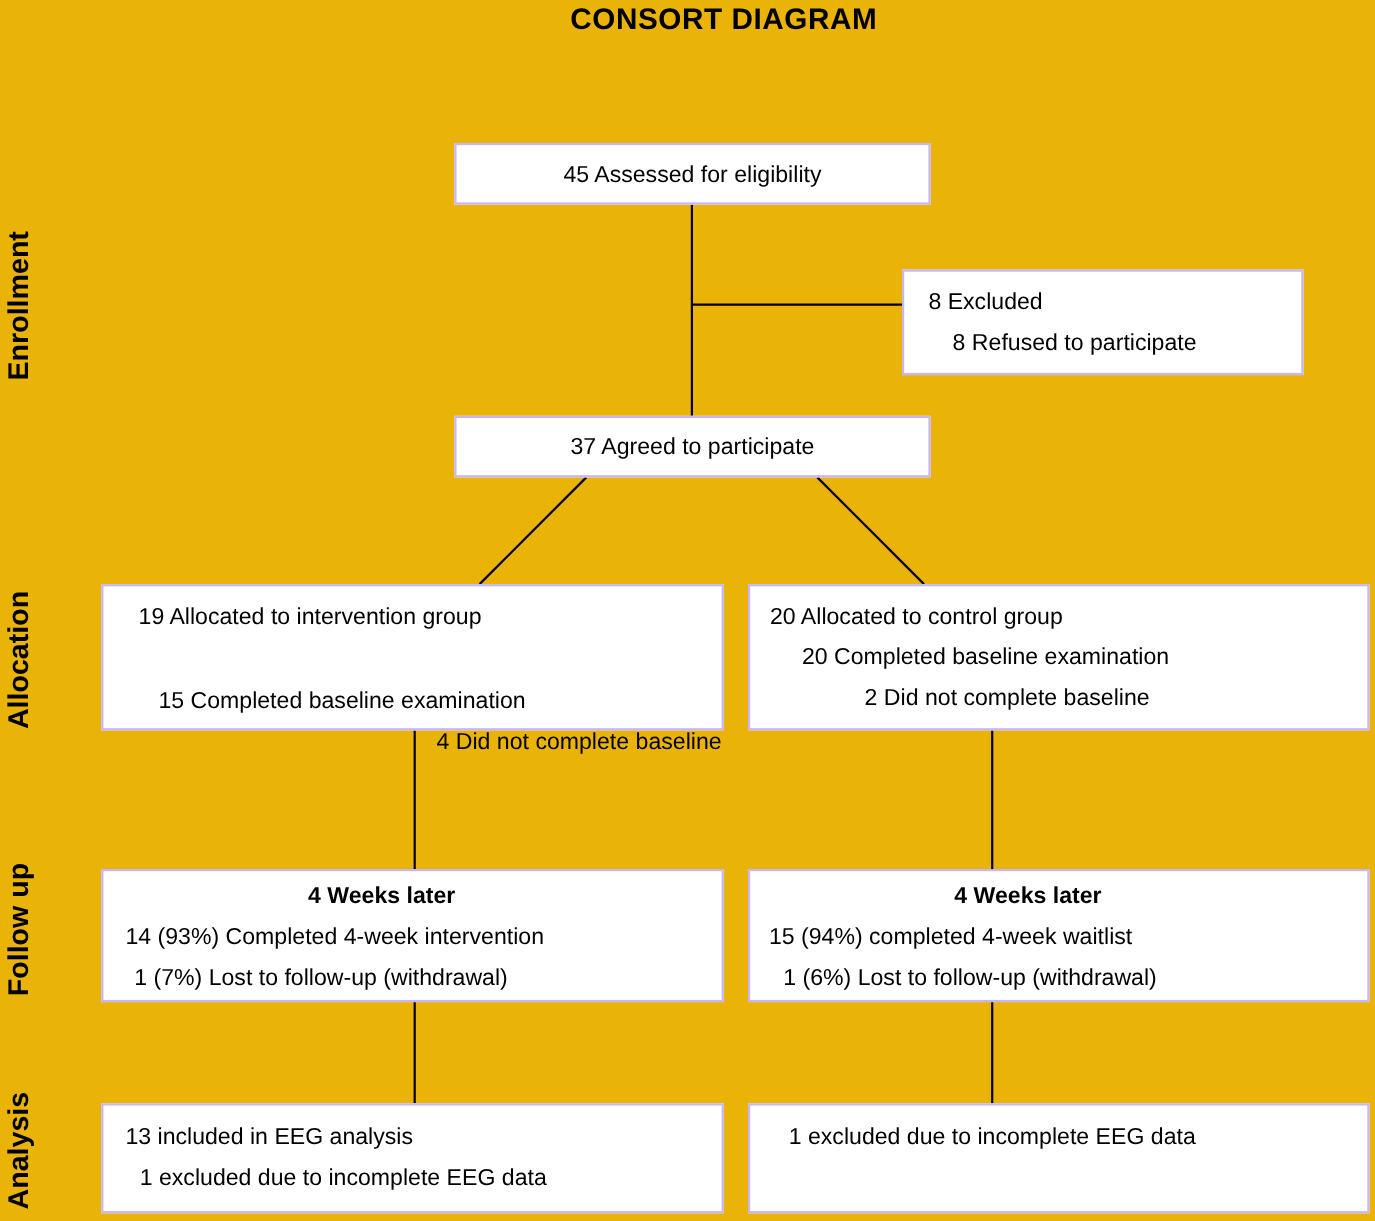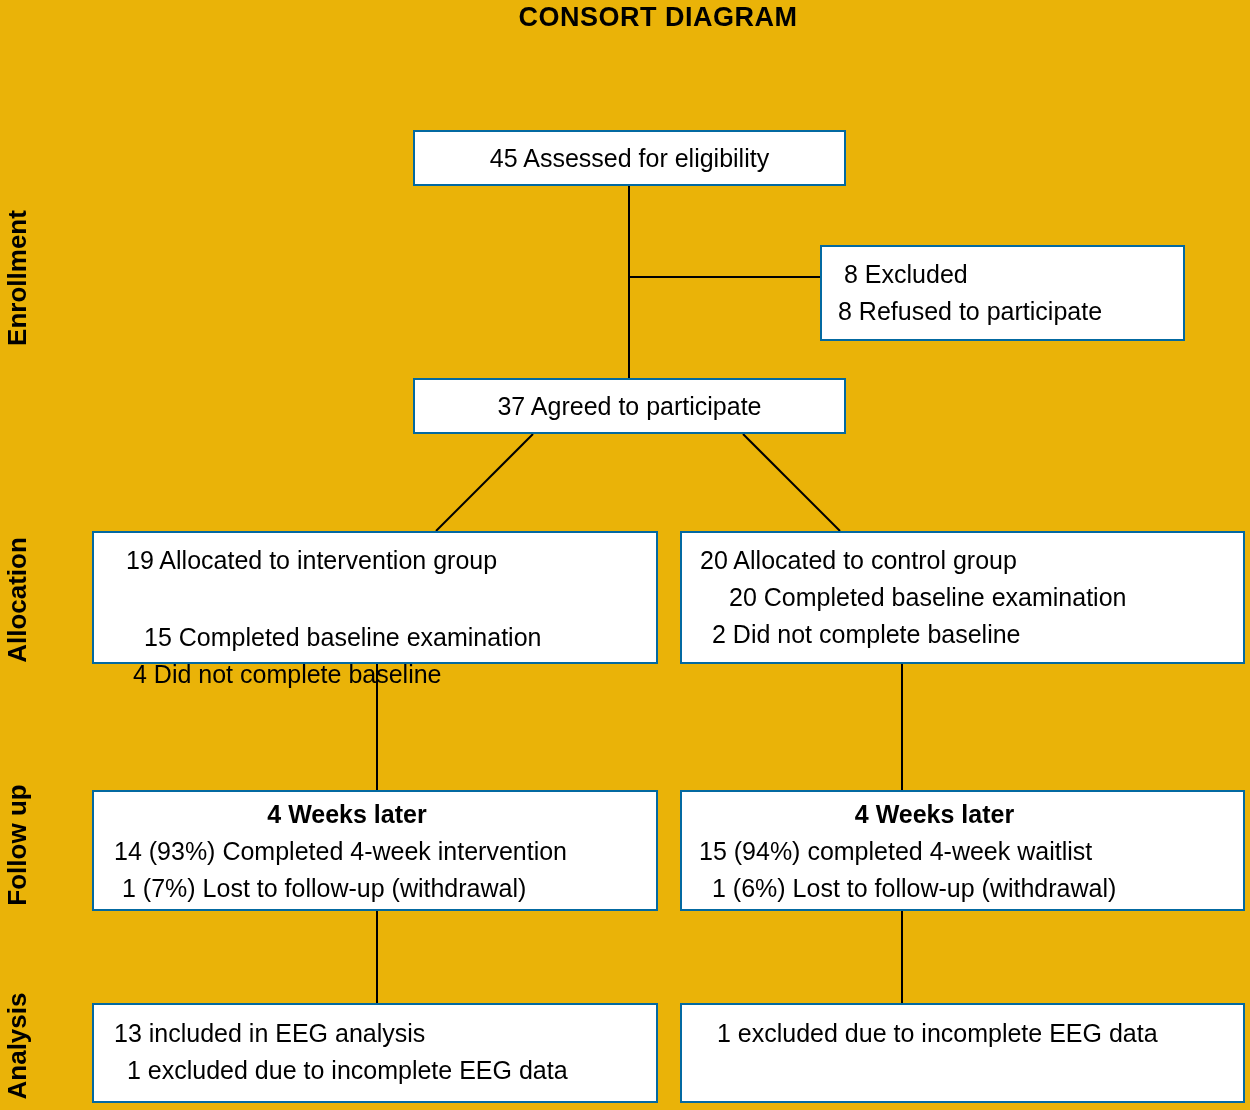--- a/index.html
+++ b/index.html
@@ -36,48 +36,48 @@
     white-space: nowrap;
   }
   .stage-enrollment { left: 17px; top: 278px; }
   .stage-allocation { left: 17px; top: 600px; }
   .stage-followup   { left: 17px; top: 845px; }
   .stage-analysis   { left: 17px; top: 1046px; }
 
   .box {
     position: absolute;
     box-sizing: border-box;
-    border: 2px solid #0369a1;
+    border: 2px solid #c4b5fd;
     background: #ffffff;
-    font-size: 25px;
+    font-size: 21px;
     line-height: 37px;
   }
   .box .line { white-space: nowrap; }
   .center-box {
     display: flex;
     align-items: center;
     justify-content: center;
   }
 
   .box-eligibility { left: 413px; top: 130px; width: 433px; height: 56px; }
   .box-agreed      { left: 413px; top: 378px; width: 433px; height: 56px; }
 
   .box-excluded    { left: 820px; top: 222px; width: 365px; height: 96px; padding-top: 9px; margin-top: 23px; }
   .box-excluded .l0 { padding-left: 22px; }
-  .box-excluded .l1 { padding-left: 16px; }
+  .box-excluded .l1 { padding-left: 44px; }
 
   .box-alloc-left  { left: 92px;  top: 531px; width: 566px; height: 133px; padding-top: 9px; }
   .box-alloc-left .l0 { padding-left: 32px; }
   .box-alloc-left .l1 { padding-left: 50px; margin-top: 40px; }
-  .box-alloc-left .l2 { padding-left: 39px; }
+  .box-alloc-left .l2 { padding-left: 39px; text-align: right; }
 
   .box-alloc-right { left: 680px; top: 531px; width: 565px; height: 133px; padding-top: 9px; }
   .box-alloc-right .l0 { padding-left: 18px; }
   .box-alloc-right .l1 { padding-left: 47px; }
-  .box-alloc-right .l2 { padding-left: 30px; }
+  .box-alloc-right .l2 { padding-left: 76px; margin-left: 28px; }
 
   .box-follow-left  { left: 92px;  top: 790px; width: 566px; height: 121px; padding-top: 4px; }
   .box-follow-left .heading { font-weight: bold; text-align: center; padding-right: 56px; }
   .box-follow-left .l0 { padding-left: 20px; }
   .box-follow-left .l1 { padding-left: 28px; }
 
   .box-follow-right { left: 680px; top: 790px; width: 565px; height: 121px; padding-top: 4px; }
   .box-follow-right .heading { font-weight: bold; text-align: center; padding-right: 56px; }
   .box-follow-right .l0 { padding-left: 17px; }
   .box-follow-right .l1 { padding-left: 30px; }

